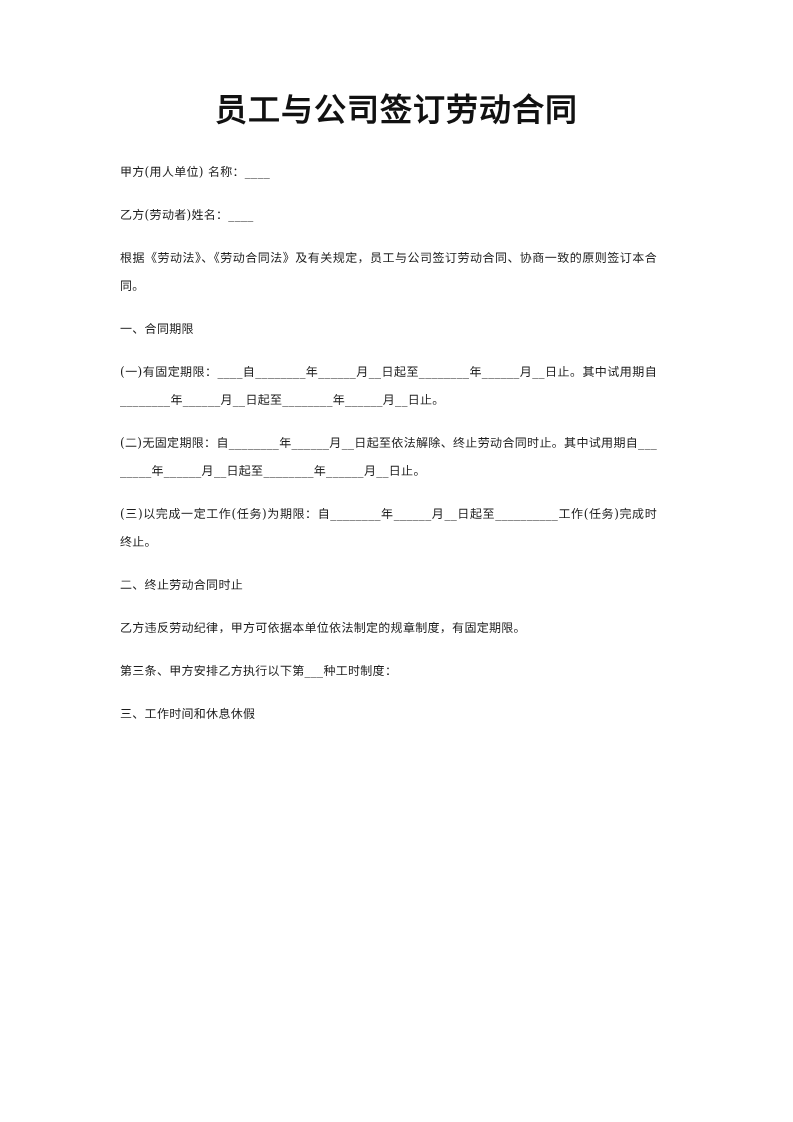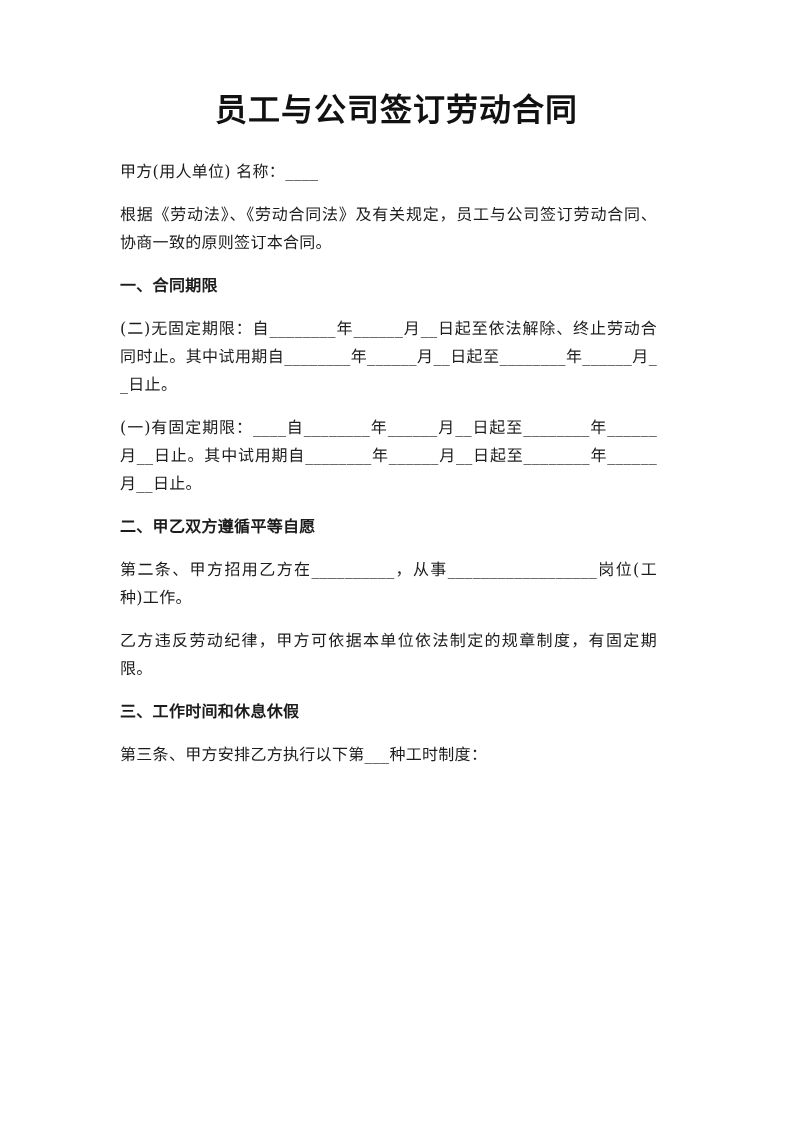--- a/index.html
+++ b/index.html
@@ -23,55 +23,56 @@
       margin: 0 0 26px 0;
       font-size: 32px;
       line-height: 44px;
       font-weight: 700;
       text-align: center;
       letter-spacing: 1px;
       color: #111111;
     }
     .para {
       margin: 0 16px 15px 0;
-      font-size: 16px;
+      font-size: 12px;
       line-height: 28px;
       text-align: justify;
       text-justify: inter-ideograph;
       word-break: break-all;
       letter-spacing: 0.3px;
     }
     .section-heading {
-      font-weight: 700; 
+      font-weight: 400; 
     }
   </style>
 </head>
 <body>
 
 <div class="page">
 
   <h1 class="doc-title">员工与公司签订劳动合同</h1>
 
   <p class="para">甲方(用人单位) 名称：____</p>
 
+  <p class="para">乙方(劳动者)姓名：____</p>
 
   <p class="para">根据《劳动法》、《劳动合同法》及有关规定，员工与公司签订劳动合同、协商一致的原则签订本合同。</p>
 
   <p class="para section-heading">一、合同期限</p>
 
 
+  <p class="para">(一)有固定期限：____自________年______月__日起至________年______月__日止。其中试用期自________年______月__日起至________年______月__日止。</p>
+
   <p class="para">(二)无固定期限：自________年______月__日起至依法解除、终止劳动合同时止。其中试用期自________年______月__日起至________年______月__日止。</p>
 
-  <p class="para">(一)有固定期限：____自________年______月__日起至________年______月__日止。其中试用期自________年______月__日起至________年______月__日止。</p>
+  <p class="para">(三)以完成一定工作(任务)为期限：自________年______月__日起至__________工作(任务)完成时终止。</p>
 
+  <p class="para section-heading">二、终止劳动合同时止</p>
 
-  <p class="para section-heading">二、甲乙双方遵循平等自愿</p>
-
-  <p class="para">第二条、甲方招用乙方在__________，从事__________________岗位(工种)工作。</p>
 
 
   <p class="para">乙方违反劳动纪律，甲方可依据本单位依法制定的规章制度，有固定期限。</p>
 
+  <p class="para">第三条、甲方安排乙方执行以下第___种工时制度：</p>
+
   <p class="para section-heading">三、工作时间和休息休假</p>
-
-  <p class="para">第三条、甲方安排乙方执行以下第___种工时制度：</p>
 
 </div>
 
 </body></html>

